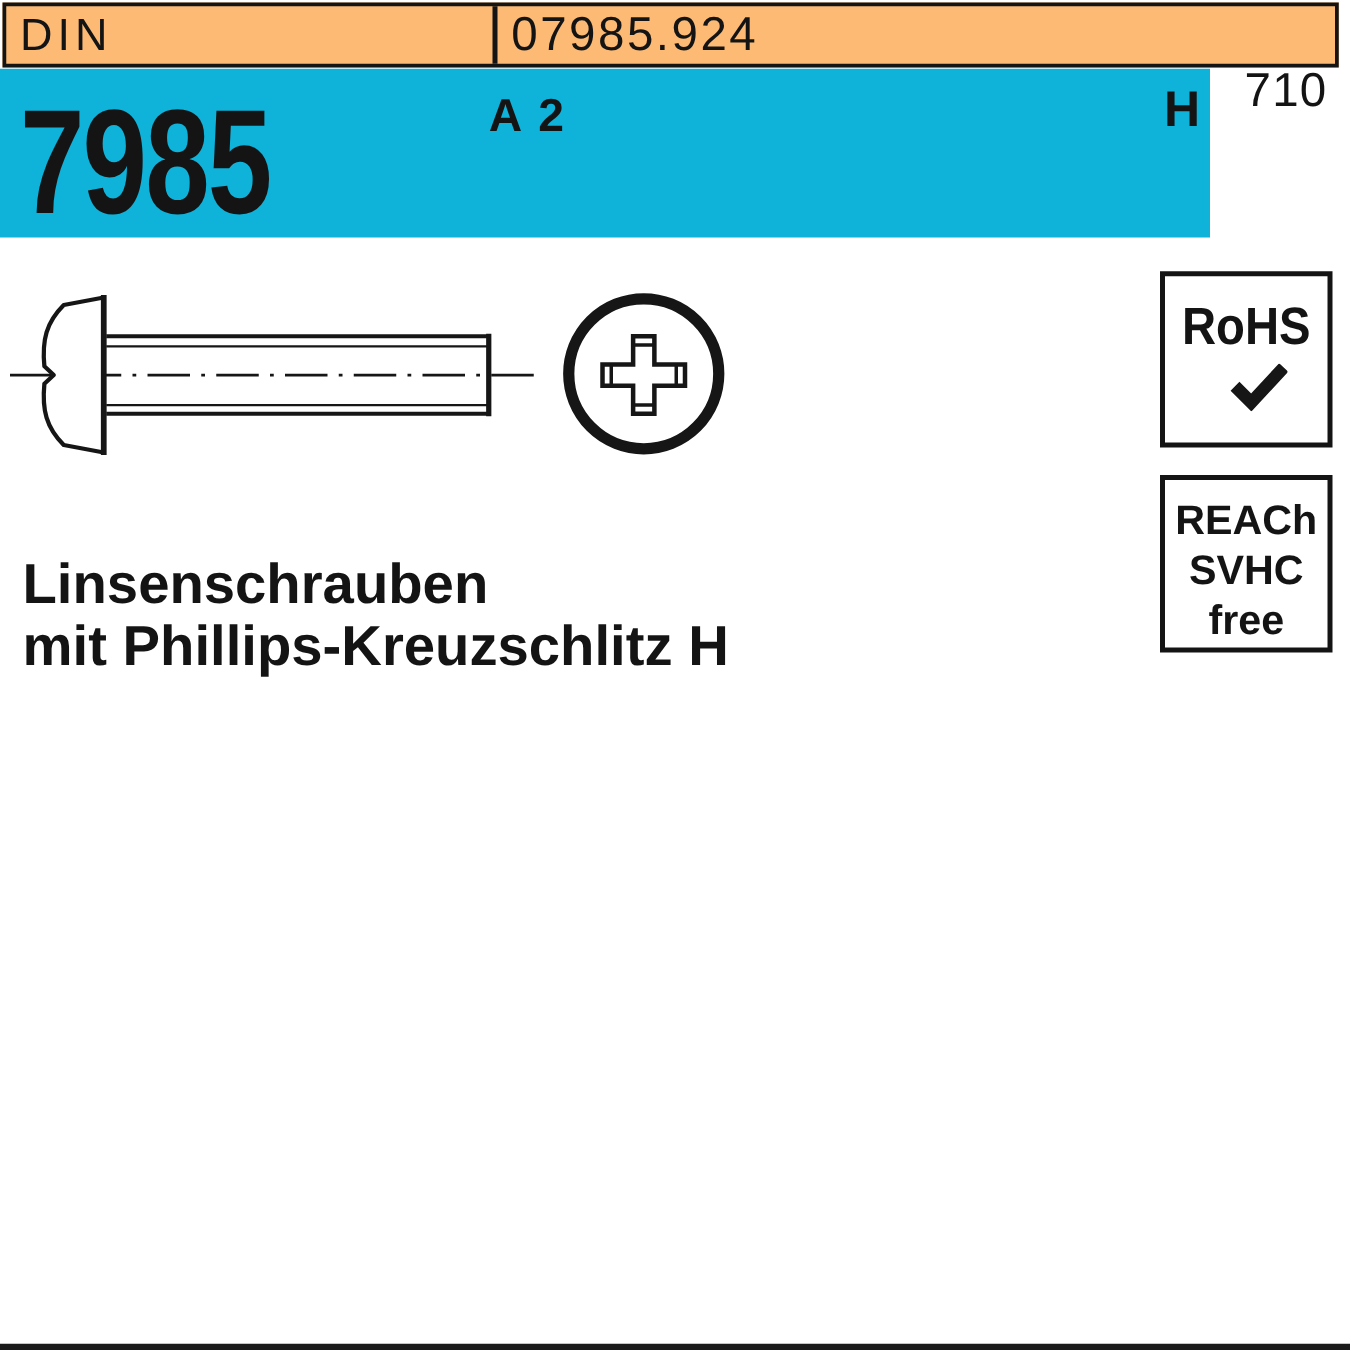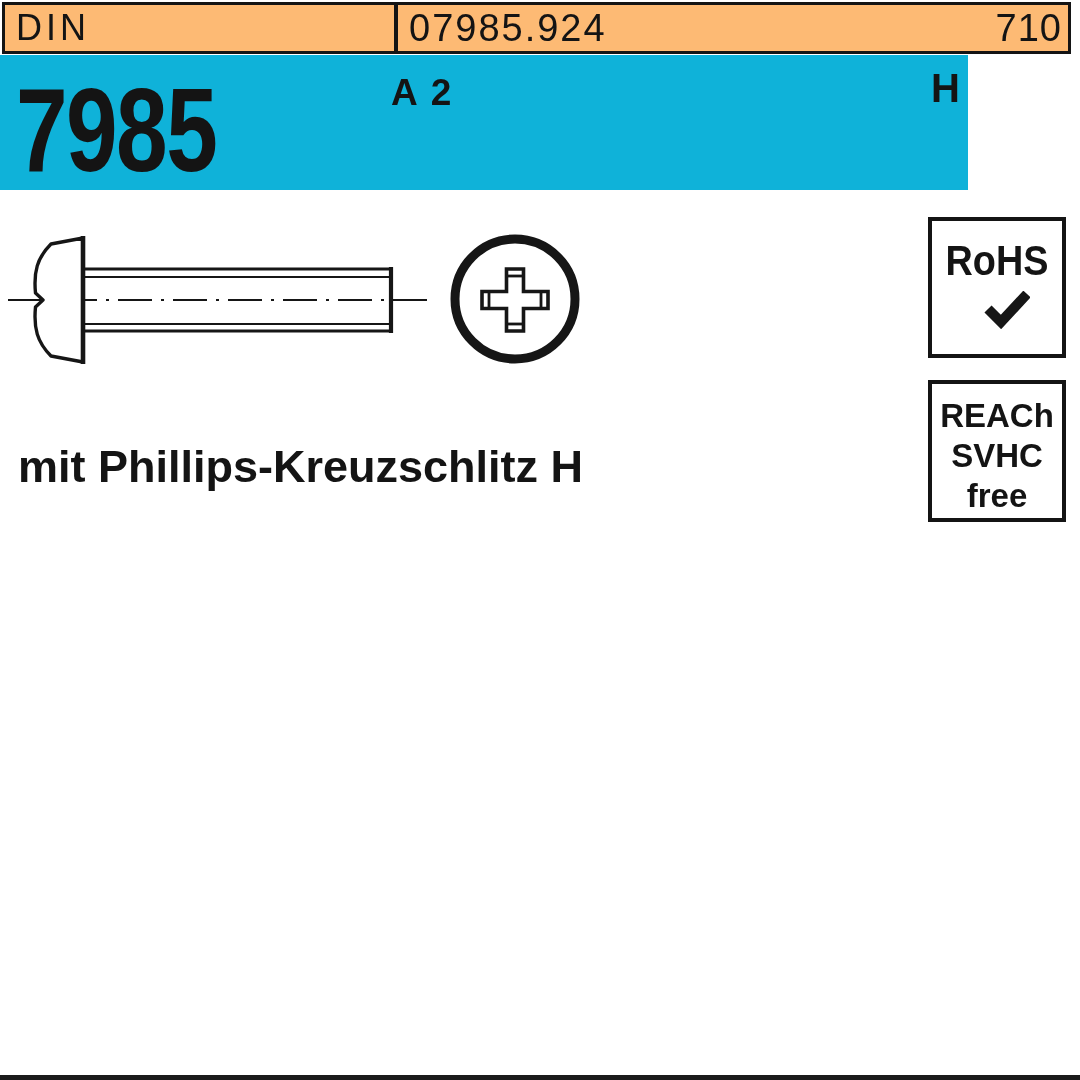--- a/index.html
+++ b/index.html
@@ -11,21 +11,21 @@
   .top-box{
     position:absolute;left:2px;top:2px;width:1063px;height:46px;
     border:3px solid #141414;background:#fdba74;
   }
   .top-box .cell{
     position:absolute;top:50%;transform:translateY(-50%);
     line-height:1;white-space:nowrap;
   }
   .din-label{left:11px;font-size:36px;letter-spacing:4px;font-weight:400;}
   .part-number{left:404px;font-size:38px;letter-spacing:2px;font-weight:400;}
-  .page-number{right:6px;font-size:38px;letter-spacing:1px;font-weight:400;}
+  .page-number{right:6px;font-size:38px;letter-spacing:1px;font-weight:400;margin-top:45px;}
   .header-divider{
     position:absolute;left:389px;top:0;bottom:0;width:4px;background:#141414;
   }
   
   .banner{
     position:absolute;left:0;top:55px;width:968px;height:135px;
   }
   .standard-number{
     position:absolute;left:16px;top:15px;font-size:119px;line-height:1;
     font-weight:700;transform:scaleX(0.78);transform-origin:left top;
@@ -130,18 +130,19 @@
   </div>
 
   <div class="badge rohs-box">
     <span class="rohs-title">RoHS</span>
     <svg class="rohs-check" width="46" height="38" viewBox="0 0 46 38">
       <polyline points="4,18 17,31 43,3" fill="none" stroke="#161616" stroke-width="10" stroke-linecap="butt" stroke-linejoin="miter"></polyline>
     </svg>
   </div>
 
   <div class="product-name">
+    <div>Linsenschrauben</div>
     <div>mit Phillips-Kreuzschlitz H</div>
   </div>
 
   <div class="bottom-bar"></div>
 
 </div>
 
 </body></html>

